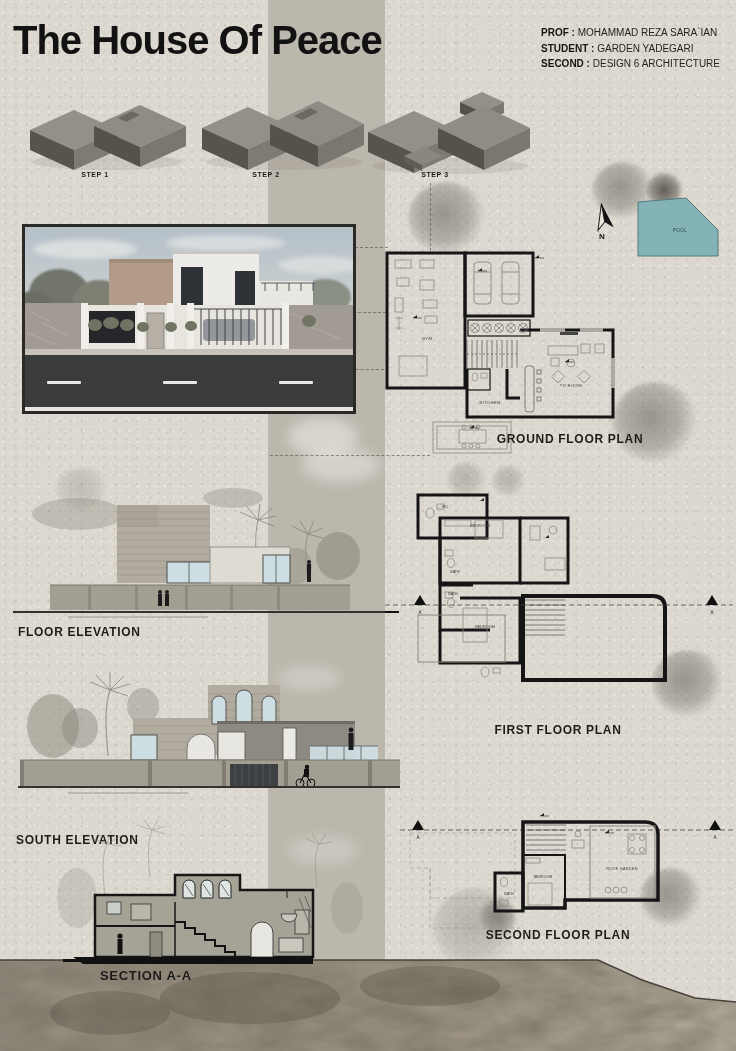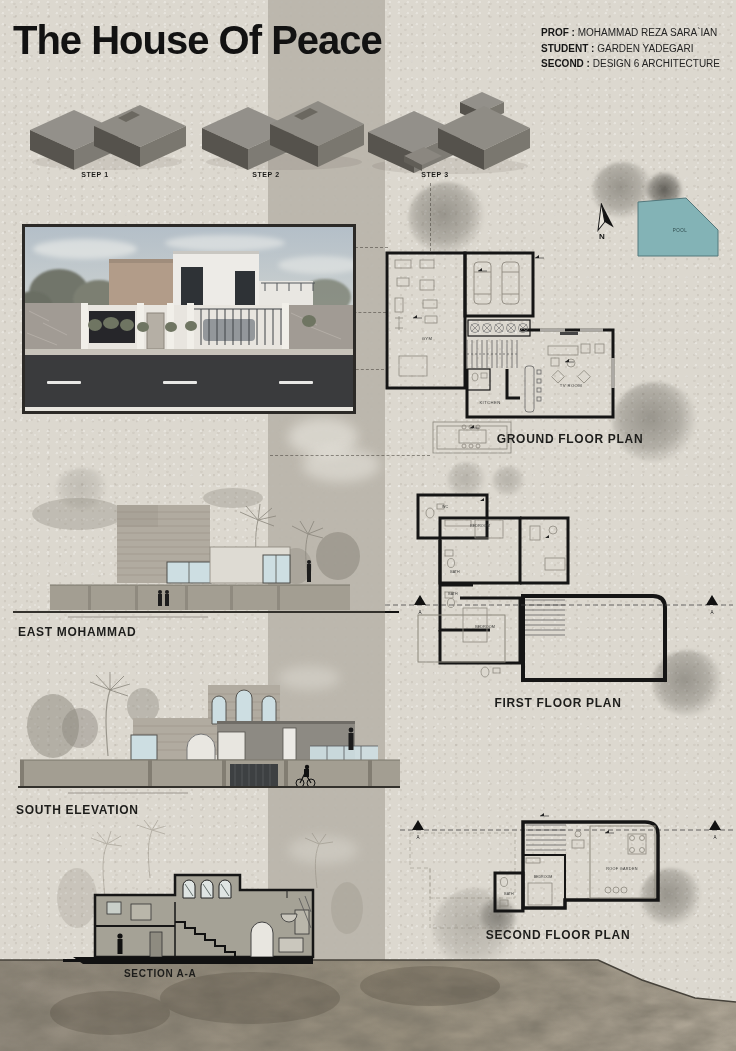--- a/index.html
+++ b/index.html
@@ -387,21 +387,21 @@
       <circle cx="152" cy="106" r="2"></circle>
         <rect x="150" y="108" width="4" height="12"></rect>
       <circle cx="159" cy="106" r="2"></circle>
         <rect x="157" y="108" width="4" height="12"></rect>
       <circle cx="301" cy="76" r="2"></circle>
         <rect x="299" y="78" width="4" height="18"></rect>
     </g>
     <line x1="5" y1="126" x2="385" y2="126" stroke="#33312c" stroke-width="2"></line>
     <line x1="60" y1="131" x2="200" y2="131" stroke="#8b877d" stroke-width=".8"></line>
   </svg>
-  <div class="lbl" style="left:18px;top:625px;">EAST MOHAMMAD</div>
+  <div class="lbl" style="left:18px;top:625px;">FLOOR ELEVATION</div>
 
   <svg class="abs" style="left:385px;top:468px;" width="348" height="244">
     <g fill="none" stroke="#151515" stroke-width="3">
       <rect x="33" y="27" width="69" height="43"></rect>
       <path d="M55,50 H135 V115 H55 Z"></path>
       <path d="M135,50 H183 V115 H135"></path>
       <path d="M55,72 V162 H105"></path>
       <path d="M75,130 H135 V195 H55 V162"></path>
       <line x1="55" y1="117" x2="88" y2="117"></line>
     </g>
@@ -444,21 +444,21 @@
     <g>
       <line x1="0" y1="137" x2="348" y2="137" stroke="#444" stroke-width=".8" stroke-dasharray="5,3"></line>
       <polygon points="29,137 41,137 35,127" fill="#111"></polygon>
       <text x="35" y="146" font-size="4.5" fill="#111" text-anchor="middle">A</text>
       <polygon points="321,137 333,137 327,127" fill="#111"></polygon>
       <text x="327" y="146" font-size="4.5" fill="#111" text-anchor="middle">A</text>
       <line x1="0" y1="144" x2="14" y2="144" stroke="#111" stroke-width="2"></line>
     </g>
     <path d="M95,33 l4,-3 v3 z M160,70 l4,-3 v3 z" fill="#222"></path>
   </svg>
-  <div class="lbl center" style="left:478px;top:696px;">FIRST FLOOR PLAN</div>
+  <div class="lbl center" style="left:478px;top:723px;">FIRST FLOOR PLAN</div>
 
   <svg class="abs" style="left:8px;top:664px;" width="400" height="158">
 
     <g>
       <ellipse cx="45" cy="62" rx="26" ry="32" fill="#8a867c" opacity=".5"></ellipse>
       <path d="M100,92 C98,68 96,44 102,26" stroke="#8a867c" stroke-width="1.2" fill="none" opacity=".8"></path>
       <g stroke="#8a867c" stroke-width="1" fill="none" opacity=".8">
         <path d="M102,26 l-20,-8 M102,26 l-14,-15 M102,26 l0,-18 M102,26 l14,-14 M102,26 l20,-6 M102,26 l18,6"></path>
       </g>
       <ellipse cx="72" cy="64" rx="18" ry="20" fill="#8a867c" opacity=".45"></ellipse>
@@ -530,21 +530,21 @@
     <g>
       <circle cx="292" cy="119" r="4" fill="none" stroke="#111" stroke-width="1"></circle>
       <circle cx="303" cy="119" r="4" fill="none" stroke="#111" stroke-width="1"></circle>
       <path d="M292,119 L297,109 L303,119 M297,109 L299,105" stroke="#111" stroke-width="1.2" fill="none"></path>
       <circle cx="299" cy="103" r="2.2" fill="#111"></circle>
         <rect x="296" y="105" width="5" height="8" fill="#111"></rect>
     </g>
     <line x1="10" y1="123" x2="392" y2="123" stroke="#33312c" stroke-width="2"></line>
     <line x1="60" y1="129" x2="180" y2="129" stroke="#8b877d" stroke-width=".8"></line>
   </svg>
-  <div class="lbl" style="left:16px;top:803px;">SOUTH ELEVATION</div>
+  <div class="lbl" style="left:16px;top:833px;">SOUTH ELEVATION</div>
 
   <svg class="abs" style="left:400px;top:778px;" width="336" height="172">
 
     <g fill="none" stroke="#8a8679" stroke-width=".8" stroke-dasharray="4,3" opacity=".6">
       <path d="M10,55 H115 V120 H30 V90 H10 Z"></path>
       <path d="M30,90 V150 H120"></path>
     </g>
 
     <g>
       <line x1="0" y1="52" x2="336" y2="52" stroke="#444" stroke-width=".8" stroke-dasharray="5,3"></line>
@@ -635,21 +635,21 @@
     <rect x="76" y="86" width="20" height="16" fill="#b9b6aa" stroke="#333" stroke-width=".8"></rect>
     <rect x="95" y="114" width="12" height="25" fill="#8e8b80" stroke="#333" stroke-width=".8"></rect>
     <g fill="#111">
         <circle cx="65" cy="118" r="2.6"></circle>
         <rect x="62.5" y="121" width="5" height="15"></rect>
       </g>
 
     <polygon points="18,139 258,139 258,146 28,146" fill="#111"></polygon>
     <rect x="8" y="141" width="32" height="3" fill="#111"></rect>
   </svg>
-  <div class="lbl" style="left:100px;top:968px;z-index:7;font-size:10px;margin-left:24px;">SECTION A-A</div>
+  <div class="lbl" style="left:100px;top:968px;z-index:7;font-size:13px;">SECTION A-A</div>
 
   <svg class="terrain" width="736" height="113">
     <defs>
       <linearGradient id="terrG" x1="0" y1="0" x2="1" y2="0">
         <stop offset="0" stop-color="#938b7e"></stop>
         <stop offset=".55" stop-color="#9a917f"></stop>
         <stop offset=".82" stop-color="#a89f8f"></stop>
         <stop offset="1" stop-color="#b5ac9c"></stop>
       </linearGradient>
       <clipPath id="terrClip">

